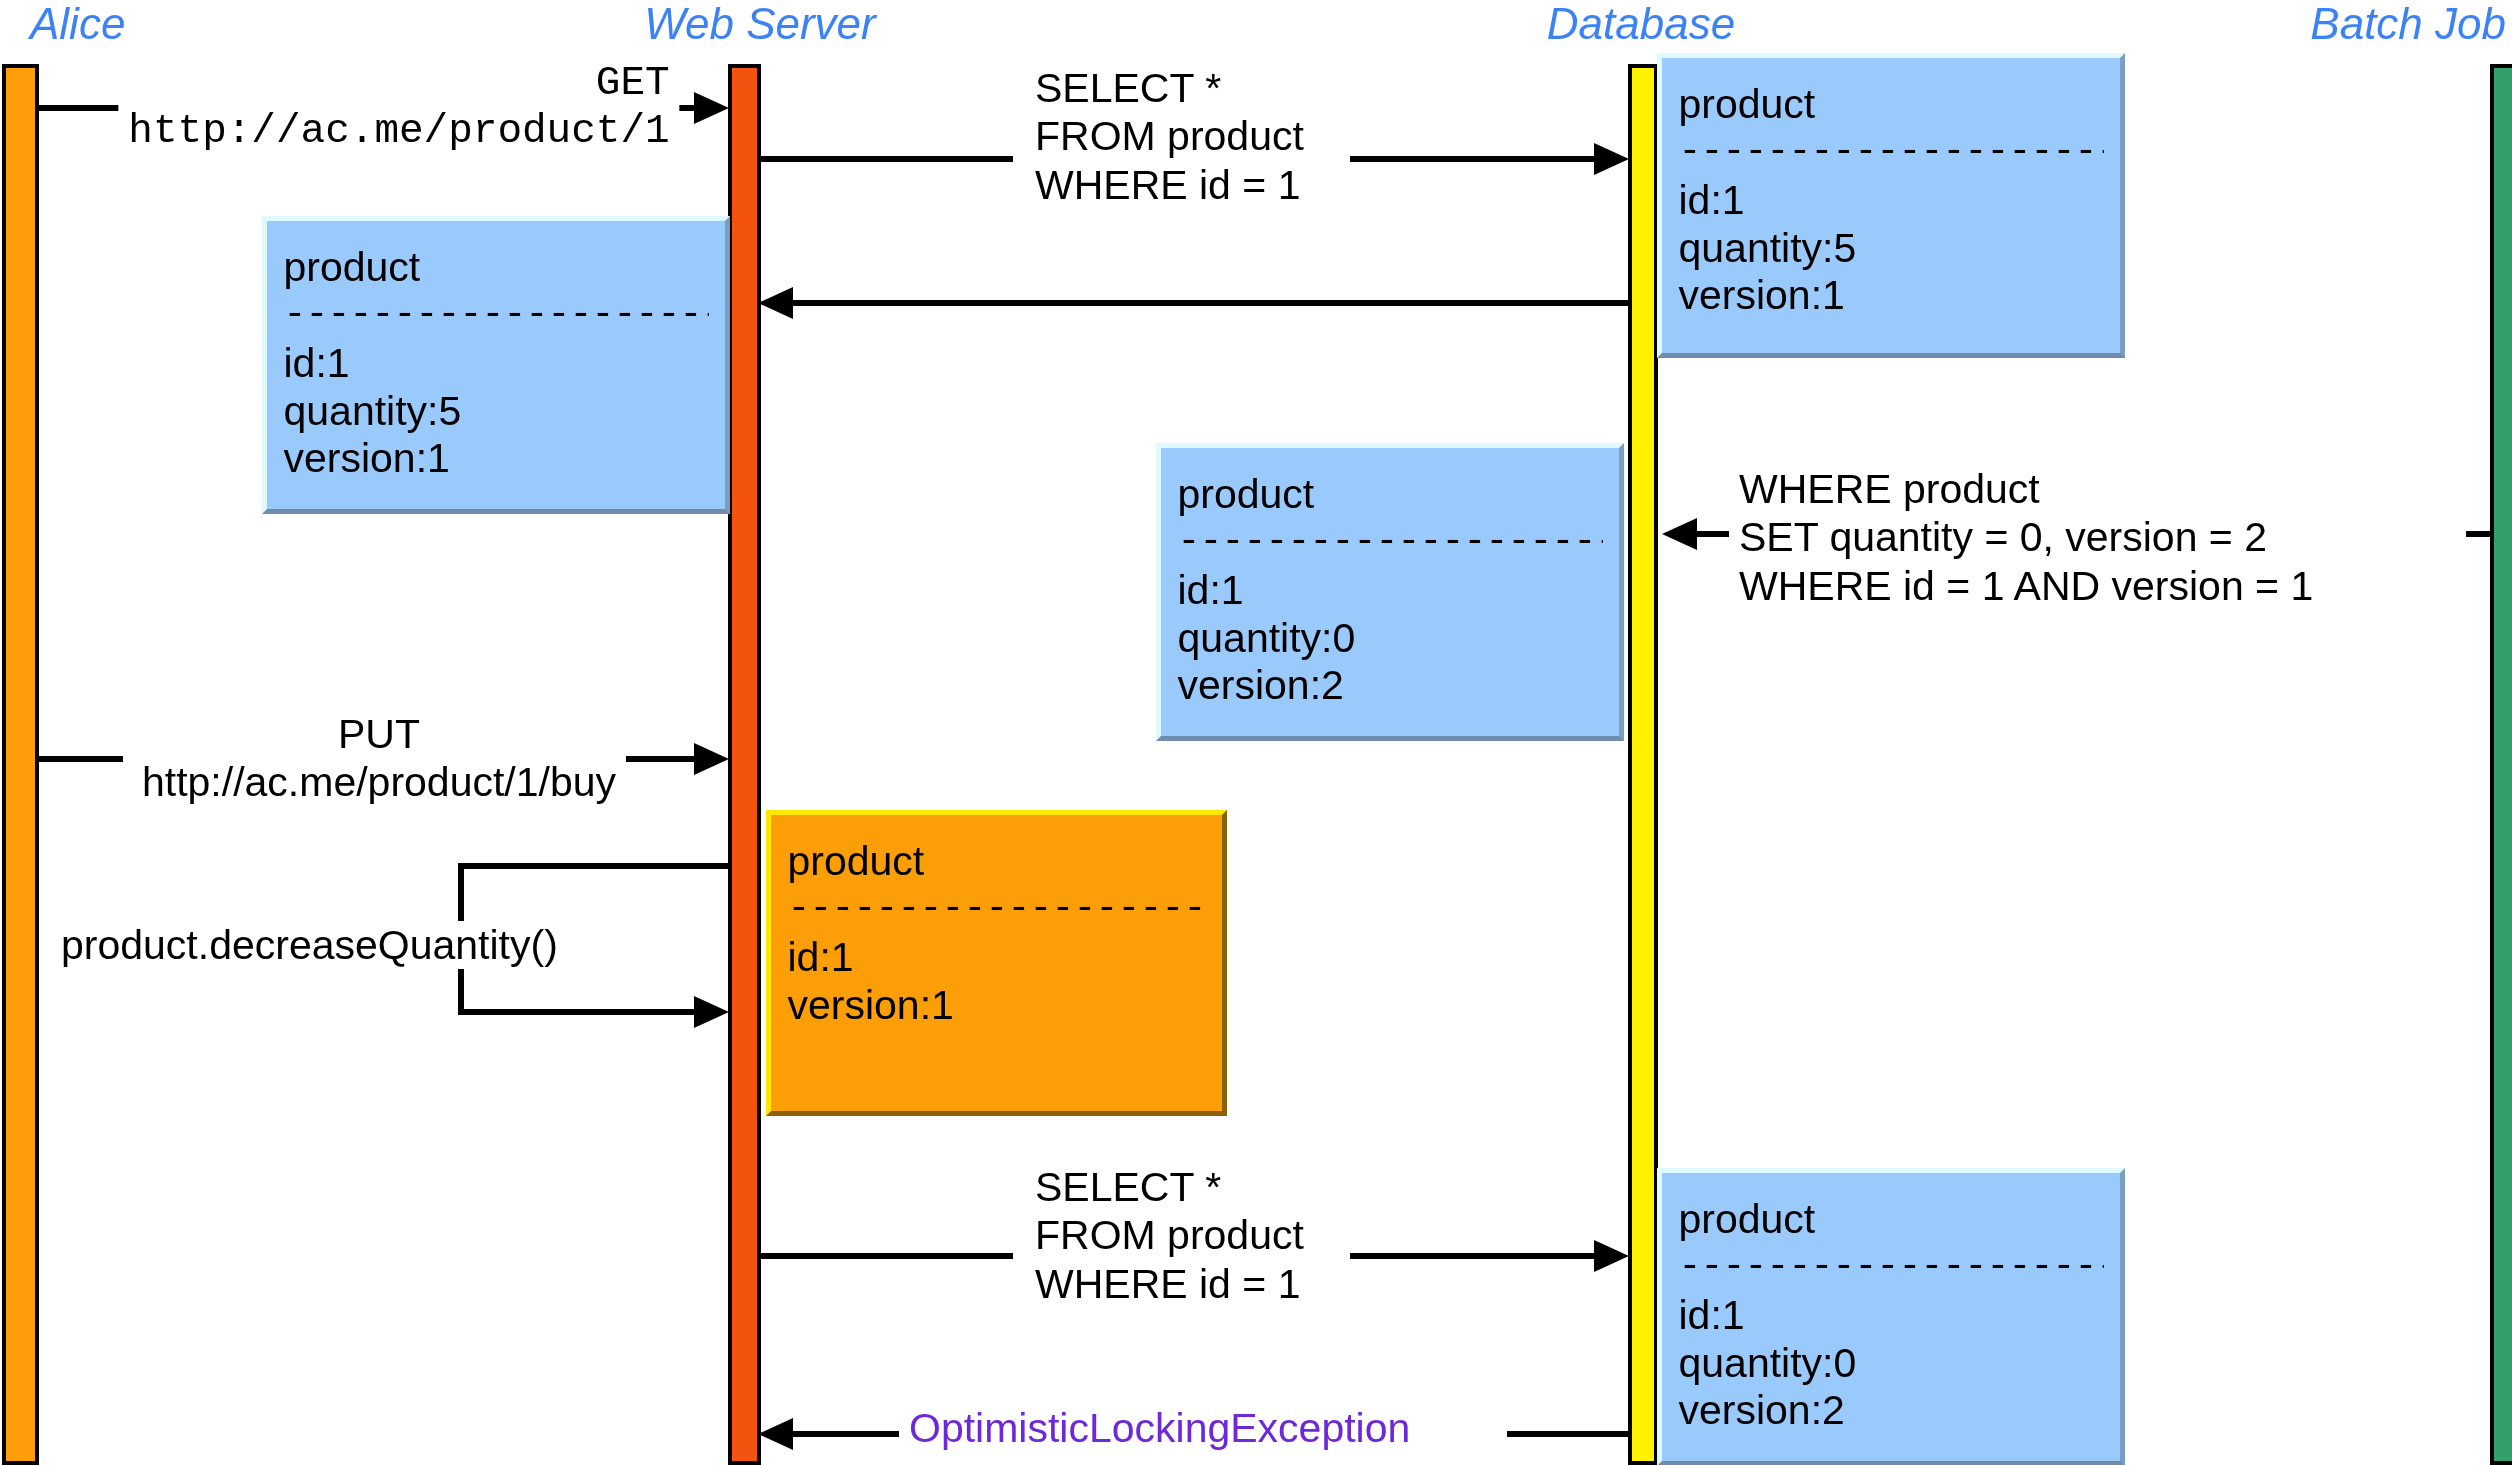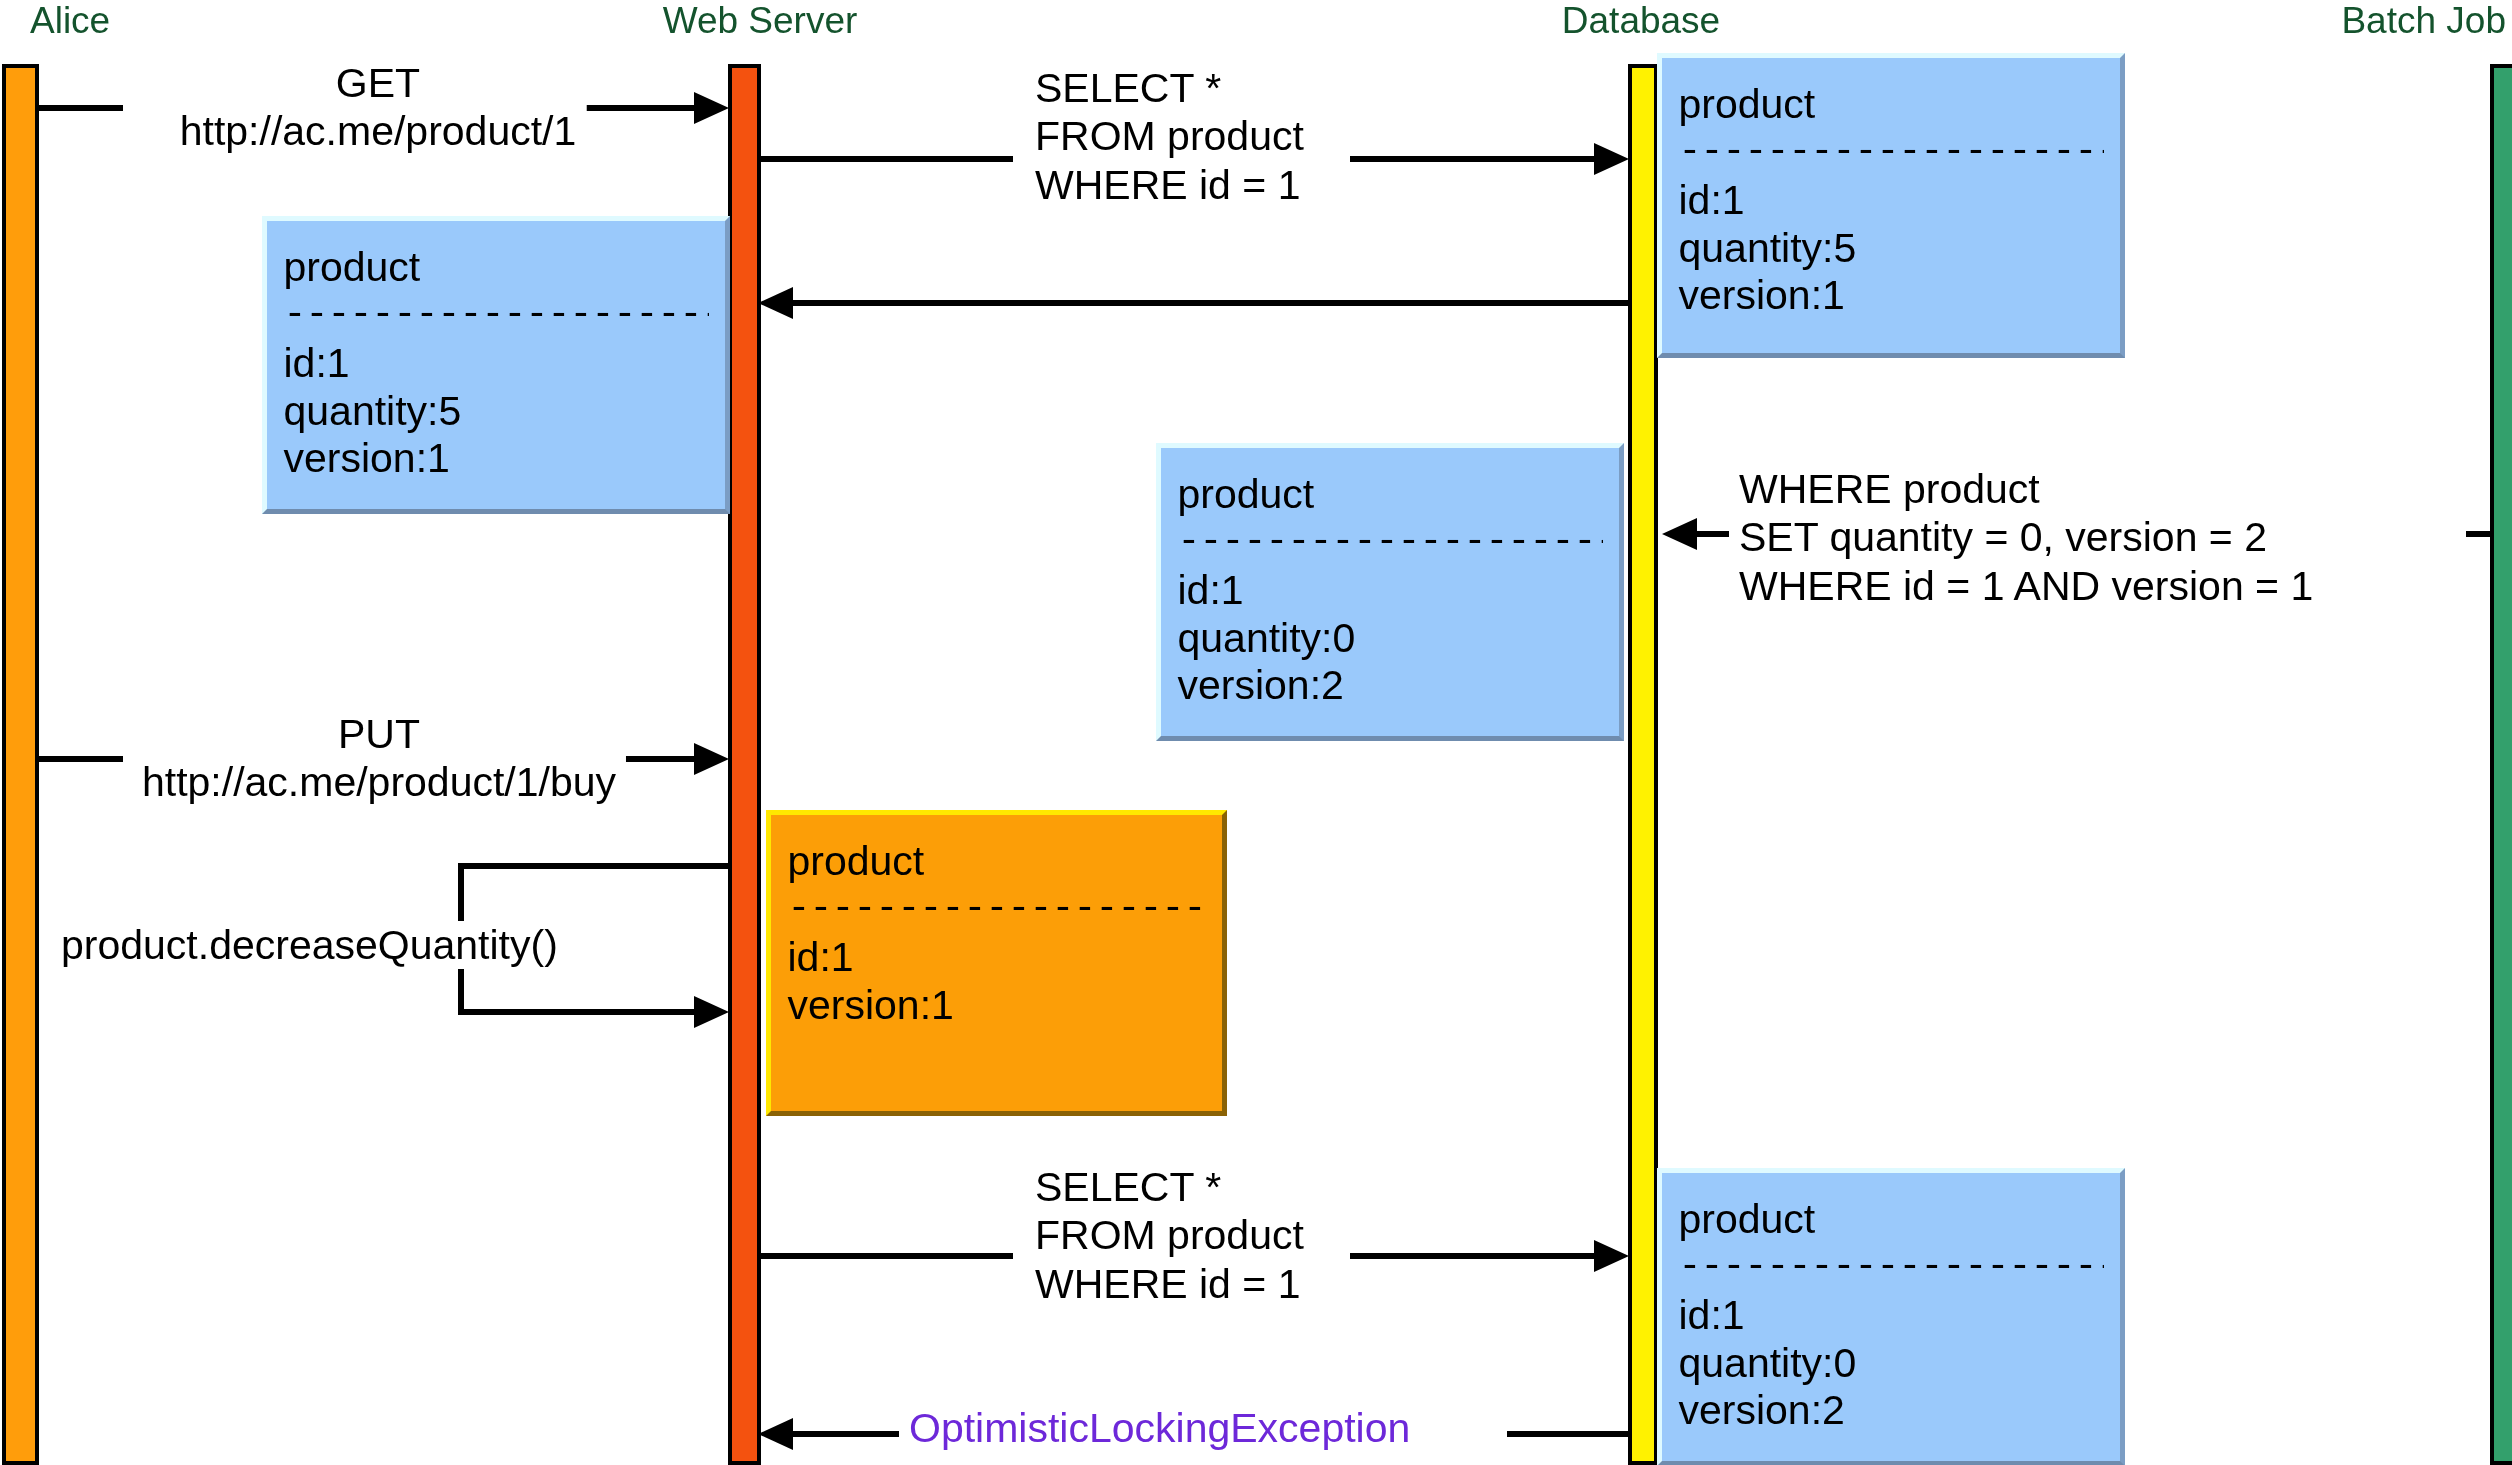--- a/index.html
+++ b/index.html
@@ -14,25 +14,26 @@
     position: relative;
     width: 2512px;
     height: 1466px;
     background: #ffffff;
     overflow: hidden;
   }
 
   
   .participant-label {
     position: absolute;
-    font-size: 37px;
-    color: #14532d;
+    font-size: 44px;
+    color: #3b82f6;
     white-space: nowrap;
     line-height: 1;
     transform: translateX(-50%);
+    font-style: italic;
   }
 
   
   .lifeline {
     position: absolute;
     border: 4.1px solid #000000;
     box-sizing: border-box;
   }
 
   
@@ -130,21 +131,21 @@
 
   <div class="lifeline" style="left:728px; top:64px; width:33px; height:1401px; background:#f4520f;"></div>
 
   <div class="lifeline" style="left:1628px; top:64px; width:30px; height:1401px; background:#fff200;"></div>
 
   <div class="lifeline" style="left:2490px; top:64px; width:28px; height:1401px; background:#33a06c;"></div>
 
   <div class="stub" style="left:37px; top:105px; width:86px;"></div>
   <div class="msg-line" style="left:527px; top:105px; width:194px;"></div>
   <div class="arrowhead right" style="left:694px; top:92px;"></div>
-  <div class="msg-text centered" style="left:378px; top:59px; text-align:center;">
+  <div class="msg-text centered" style="left:399px; top:59px; text-align:right;font-family:Liberation Mono, monospace;">
     <div>GET</div>
     <div>http://ac.me/product/1</div>
   </div>
 
   <div class="msg-line" style="left:758px; top:156px; width:255px;"></div>
   <div class="msg-line" style="left:1350px; top:156px; width:247px;"></div>
   <div class="arrowhead right" style="left:1594px; top:143px;"></div>
   <div class="msg-text" style="left:1025px; top:64px;">
     <div>SELECT *</div>
     <div>FROM product</div>

